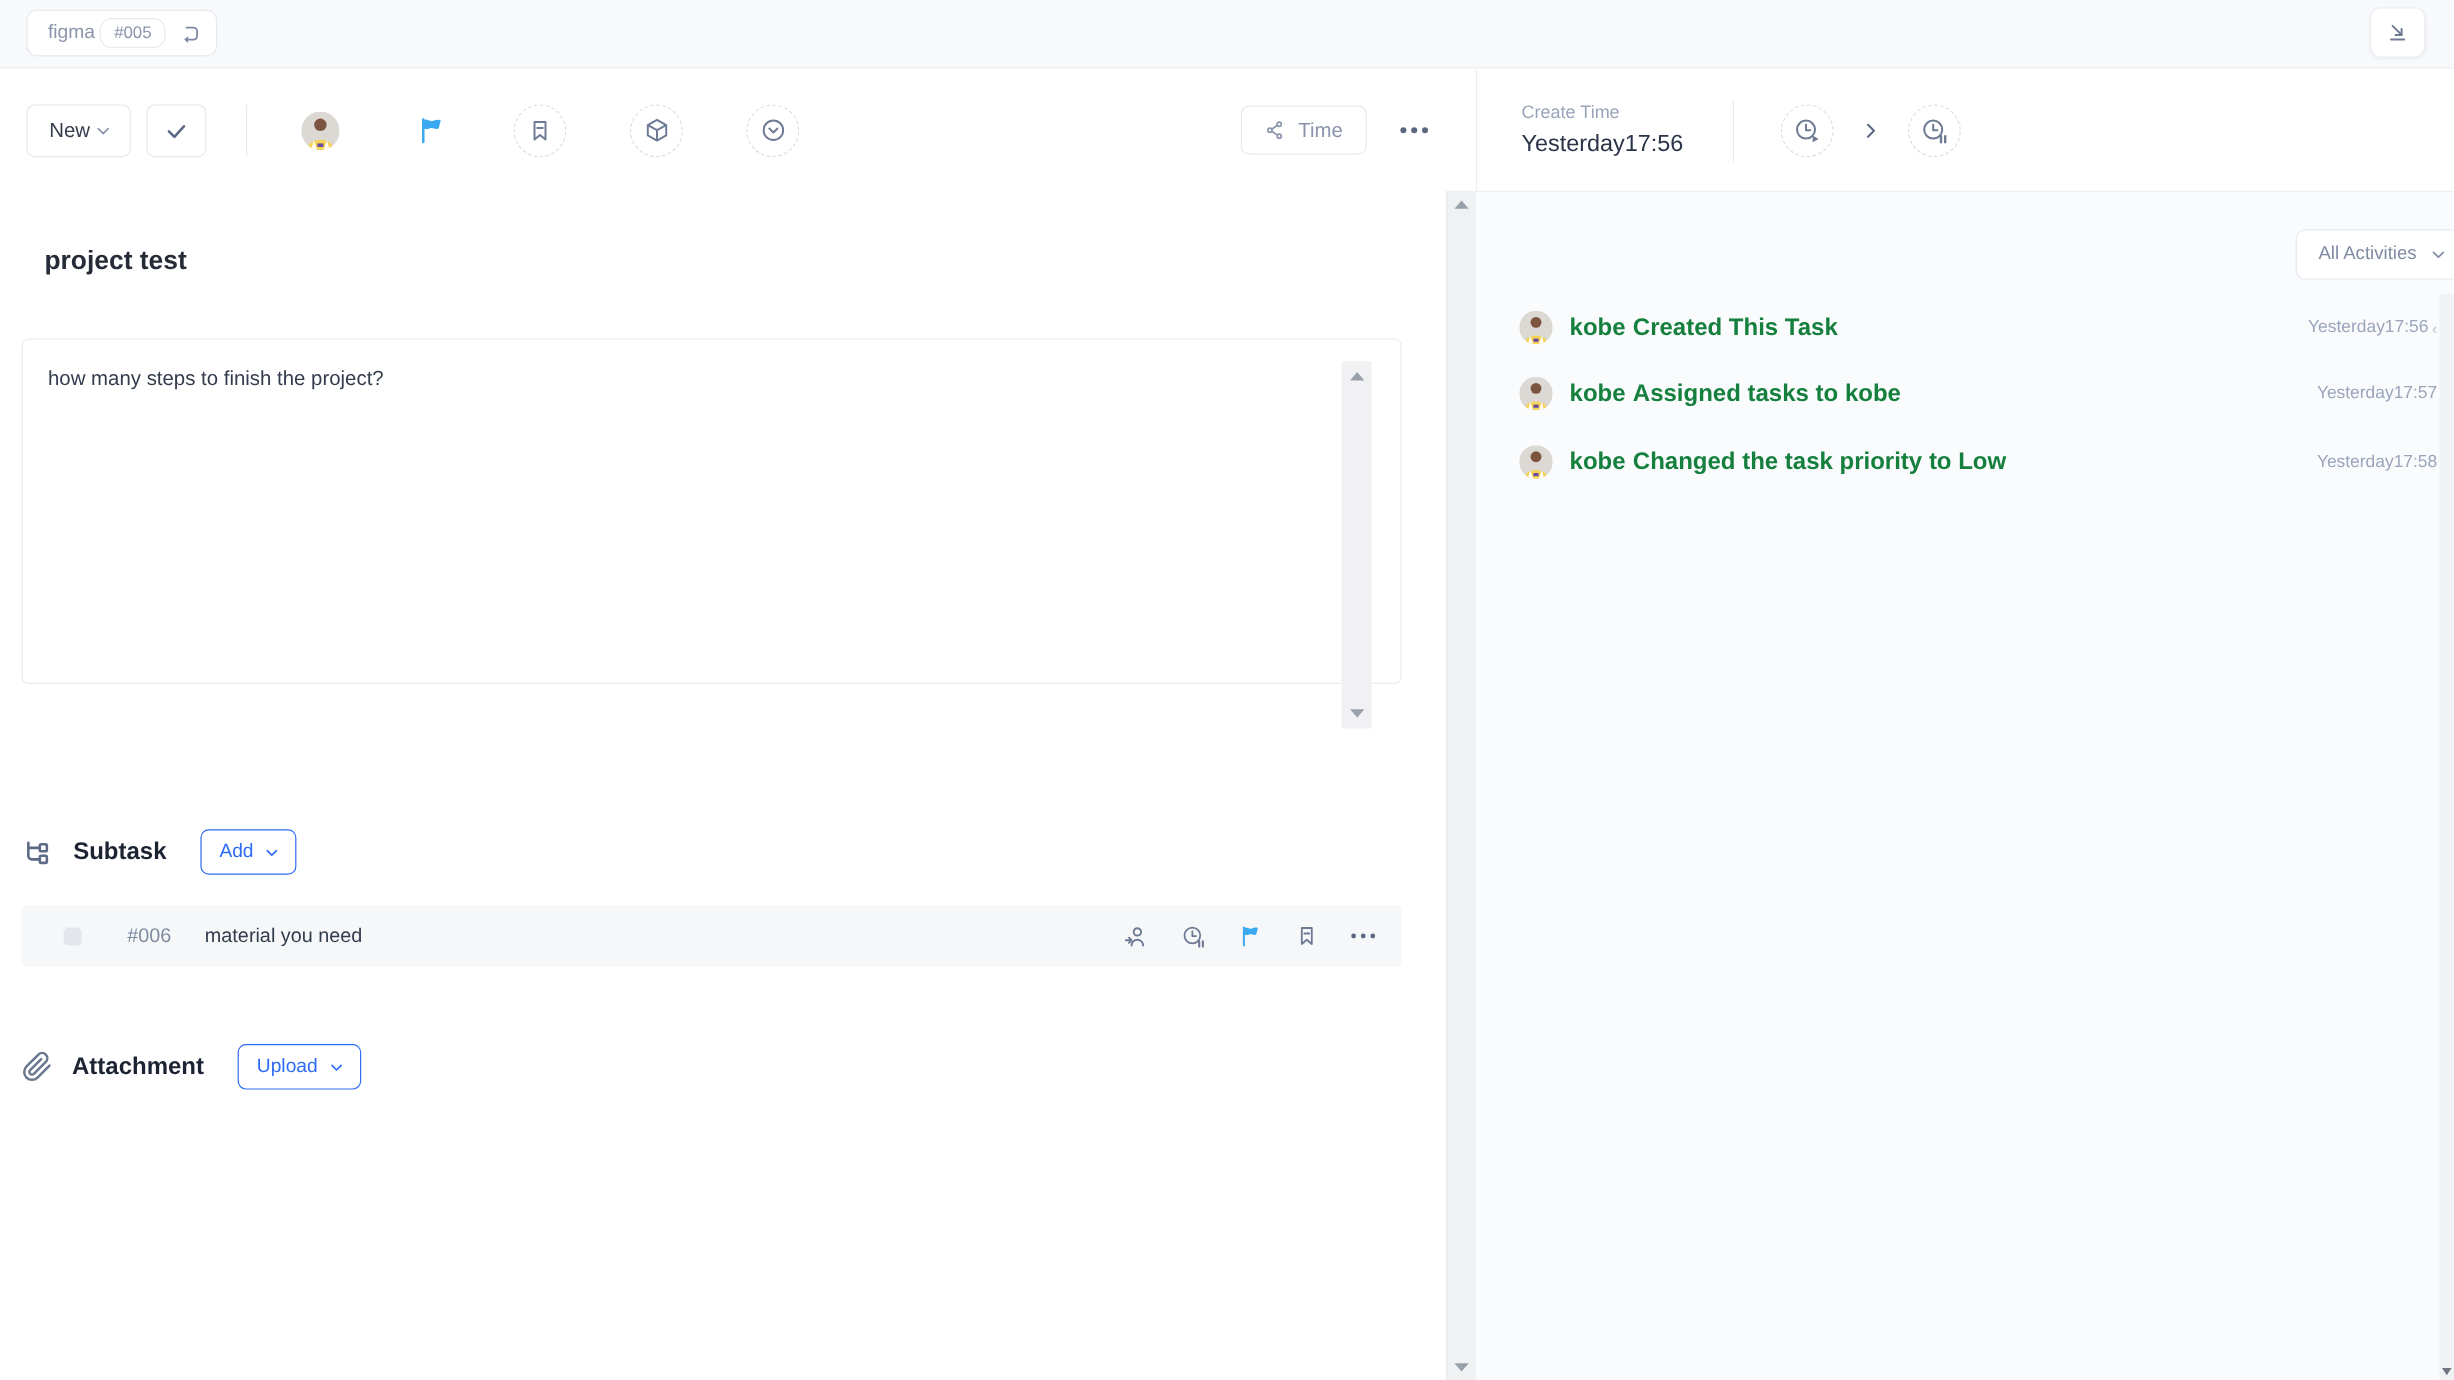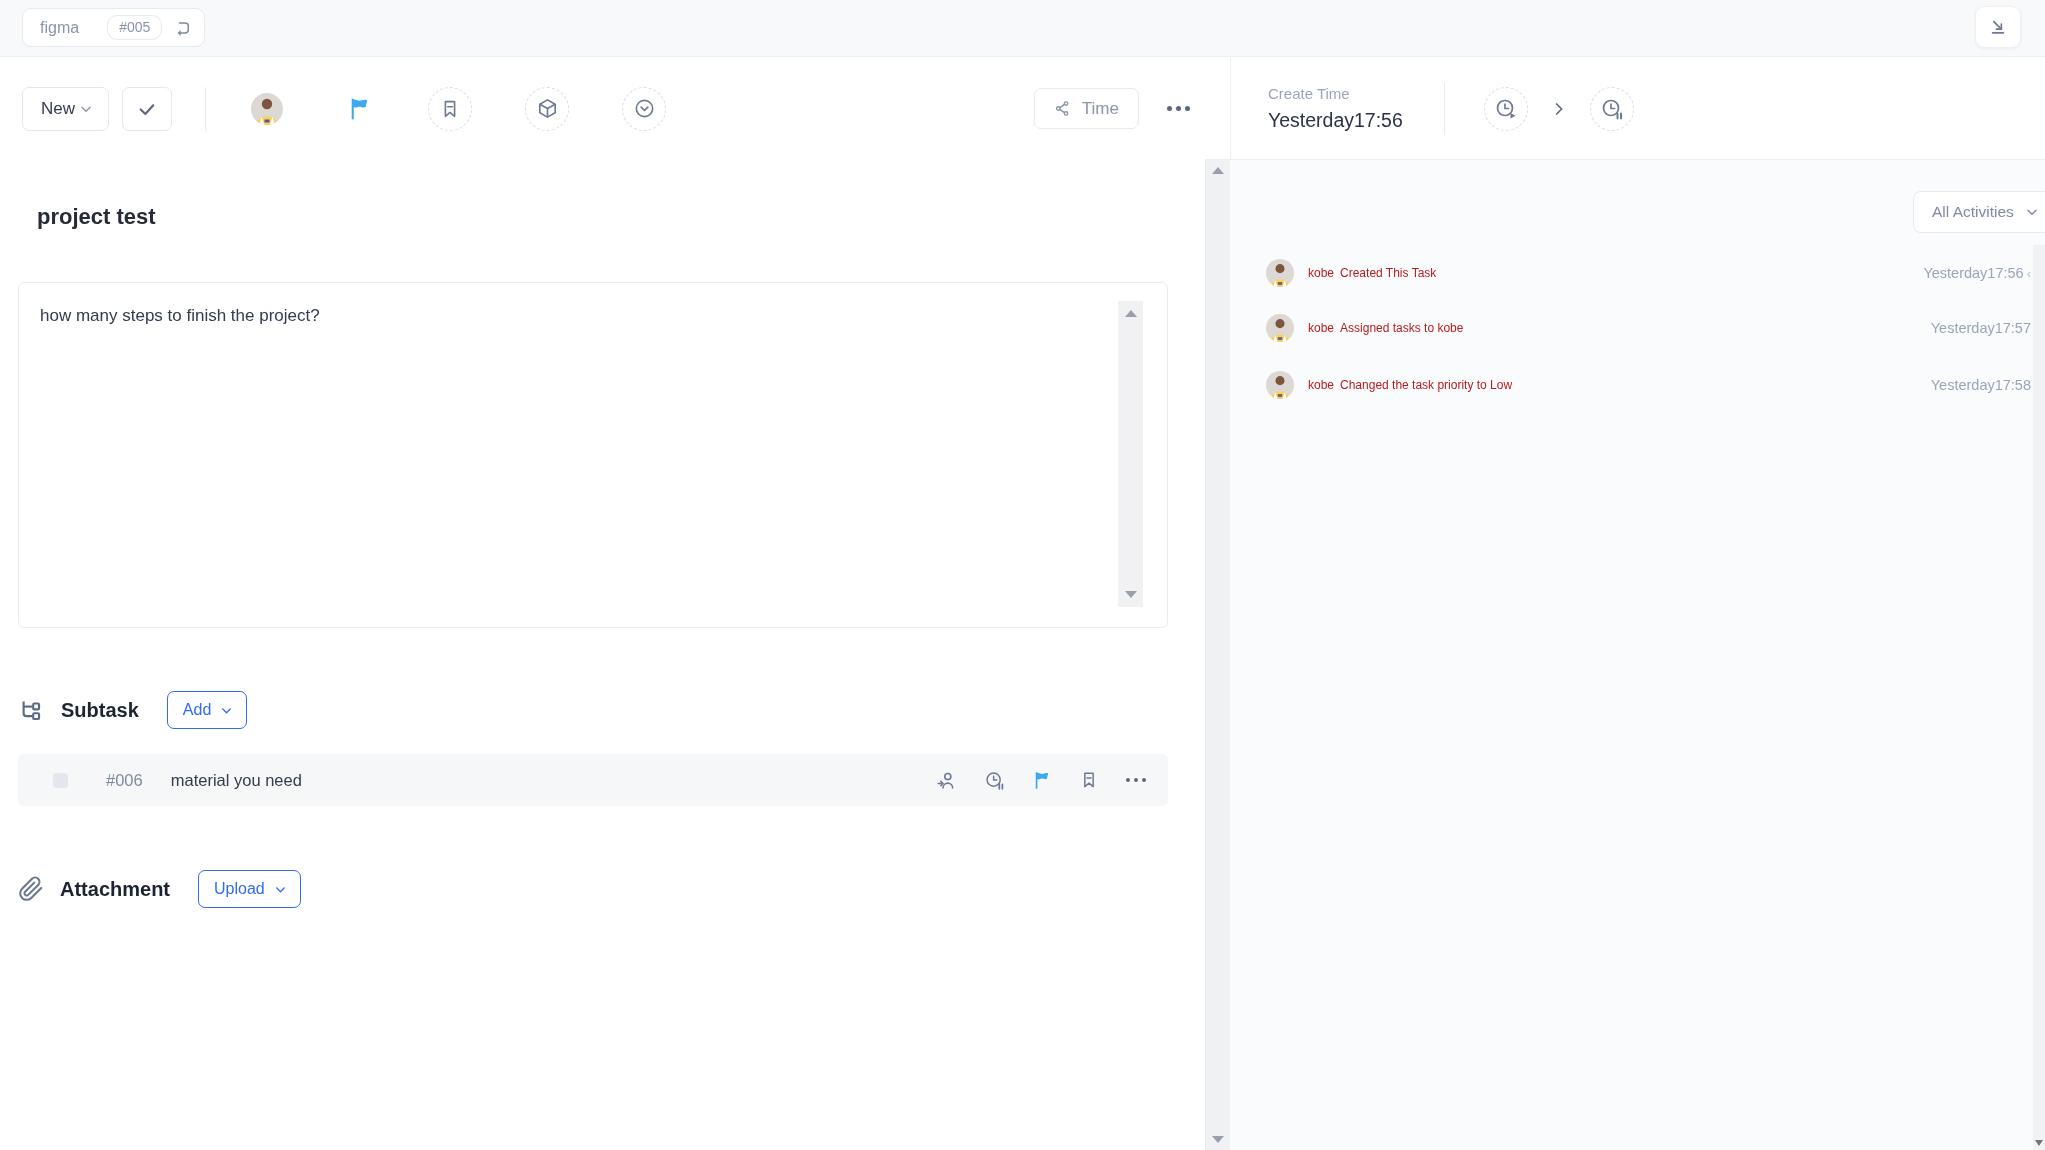--- a/index.html
+++ b/index.html
@@ -4,21 +4,21 @@
 <style>
   * { margin:0; padding:0; box-sizing:border-box; }
   html,body { background:#fff; }
   body { font-family:"Liberation Sans", sans-serif; }
   .stage { position:relative; width:2045px; height:1150px; background:#fff; overflow:hidden; }
 
   
   .topbar { position:absolute; left:0; top:0; width:2045px; height:57px; background:#f8f9fb; border-bottom:1px solid #edeff2; }
   .crumb-group { position:absolute; left:22px; top:8px; height:39px; background:#fff; border:1px solid #e6e9ee; border-radius:9px; display:flex; align-items:center; padding:0 12px 0 17px; }
   .crumb-project { color:#8a94ab; font-size:16px; cursor:pointer; }
-  .crumb-id { margin-left:28px; border:1px solid #e6e9ee; border-radius:10px; color:#8a94ab; font-size:14px; padding:3px 11px 4px; }
+  .crumb-id { margin-left:4px; border:1px solid #e6e9ee; border-radius:10px; color:#8a94ab; font-size:14px; padding:3px 11px 4px; }
   .crumb-copy { margin-left:10px; display:flex; align-items:center; cursor:pointer; }
   .collapse-btn { position:absolute; right:24px; top:6px; width:46px; height:42px; background:#fff; border:1px solid #eef0f4; border-radius:9px; box-shadow:0 1px 3px rgba(40,50,70,.06); display:flex; align-items:center; justify-content:center; cursor:pointer; }
 
   
   .toolbar { position:absolute; left:0; top:58px; width:1230px; height:102px; background:#fff; border-bottom:1px solid #edeff2; display:flex; align-items:center; padding-left:22px; }
   .btn { background:#fff; border:1px solid #e4e7ed; border-radius:7px; height:44px; display:flex; align-items:center; cursor:pointer; font-family:inherit; }
   .status-btn { padding:0 15px 0 18px; gap:4px; font-size:17px; color:#333b4d; }
   .check-btn { width:50px; justify-content:center; margin-left:13px; }
   .vdiv { width:1px; height:44px; background:#e9ebef; margin-left:33px; }
   .avatar { width:32px; height:32px; border-radius:50%; overflow:hidden; margin-left:45px; cursor:pointer; flex:none; }
@@ -34,21 +34,21 @@
   .right-header { position:absolute; left:1230px; top:58px; width:815px; height:102px; background:#fff; border-left:1px solid #edeff2; border-bottom:1px solid #edeff2; display:flex; align-items:center; }
   .ct-block { margin-left:37px; min-width:136px; }
   .ct-label { font-size:15px; color:#9aa4bb; margin-bottom:7px; }
   .ct-value { font-size:19.5px; color:#2a3347; }
   .vdiv2 { width:1px; height:52px; background:#e9ebef; margin-left:40px; }
   .rh-c1 { margin-left:39px; } .rh-chev { margin:0 23px; display:flex; }
 
   
   .content { position:absolute; left:0; top:148px; width:1205px; height:990px; background:#fff; }
   .task-title { position:absolute; left:37px; top:56px; font-size:22px; font-weight:700; color:#252b37; cursor:text; }
-  .desc-box { position:absolute; left:18px; top:134px; width:1150px; height:346px; border:1px solid #e9ecf1; border-radius:6px; cursor:text; }
+  .desc-box { position:absolute; left:18px; top:134px; width:1150px; height:288px; border:1px solid #e9ecf1; border-radius:6px; cursor:text; }
   .desc-text { padding:21px 70px 0 21px; font-size:17px; color:#333b4d; line-height:1.45; }
   .tscroll { position:absolute; right:24px; top:18px; width:25px; height:306px; background:#f1f1f3; display:flex; flex-direction:column; align-items:center; justify-content:space-between; padding:9px 0; }
   .tri-up { width:0; height:0; border-left:6px solid transparent; border-right:6px solid transparent; border-bottom:7px solid #98a0ab; }
   .tri-down { width:0; height:0; border-left:6px solid transparent; border-right:6px solid transparent; border-top:7px solid #98a0ab; }
 
   .section-head { position:absolute; display:flex; align-items:center; }
   .subtask-head { left:18px; top:543px; }
   .attach-head { left:18px; top:722px; }
   .section-title { font-size:20px; font-weight:700; color:#1c2433; margin-left:16px; }
   .blue-btn { margin-left:28px; height:38px; padding:0 13px 0 15px; background:#fff; border:1px solid #2e6cf6; border-radius:7px; color:#2e6cf6; font-size:16px; display:flex; align-items:center; gap:9px; cursor:pointer; font-family:inherit; }
@@ -63,21 +63,21 @@
 
   
   .mid-scroll { position:absolute; left:1205px; top:160px; width:25px; height:990px; background:#f0f1f3; border-left:1px solid #e8eaee; display:flex; flex-direction:column; align-items:center; justify-content:space-between; padding:7px 0; cursor:pointer; }
   .mid-scroll .tri-up, .mid-scroll .tri-down { border-left-width:6px; border-right-width:6px; }
 
   
   .right-panel { position:absolute; left:1230px; top:160px; width:815px; height:990px; background:#fafbfd; }
   .filter-btn { position:absolute; left:683px; top:31px; width:152px; height:42px; background:#fff; border:1px solid #e6e9ee; border-radius:8px; color:#7f8aa3; font-size:15.5px; display:flex; align-items:center; padding:0 14px 0 18px; gap:11px; cursor:pointer; font-family:inherit; }
   .act-row { position:absolute; left:36px; right:14px; height:30px; display:flex; align-items:center; }
   .act-avatar { width:28px; height:28px; border-radius:50%; overflow:hidden; flex:none; }
-  .act-text { margin-left:14px; font-size:12px; color:#b91c1c; white-space:nowrap; }
+  .act-text { margin-left:14px; font-size:20px; color:#15803d; white-space:nowrap;font-weight:bold; }
   .act-text .act-user { margin-right:6px; }
   .act-time { margin-left:auto; font-size:14.5px; color:#9aa4ba; white-space:nowrap; }
   .act-hint { color:#b8bfce; font-size:13px; margin-left:3px; }
   .right-scroll { position:absolute; left:803px; top:85px; width:12px; height:905px; background:#f1f2f4; display:flex; flex-direction:column; justify-content:flex-end; align-items:center; padding-bottom:4px; cursor:pointer; }
   .right-scroll .tri-down { border-left-width:4px; border-right-width:4px; border-top-width:6px; border-top-color:#6f7680; }
 
   svg.ic { display:block; }
 </style>
 </head>
 <body>

